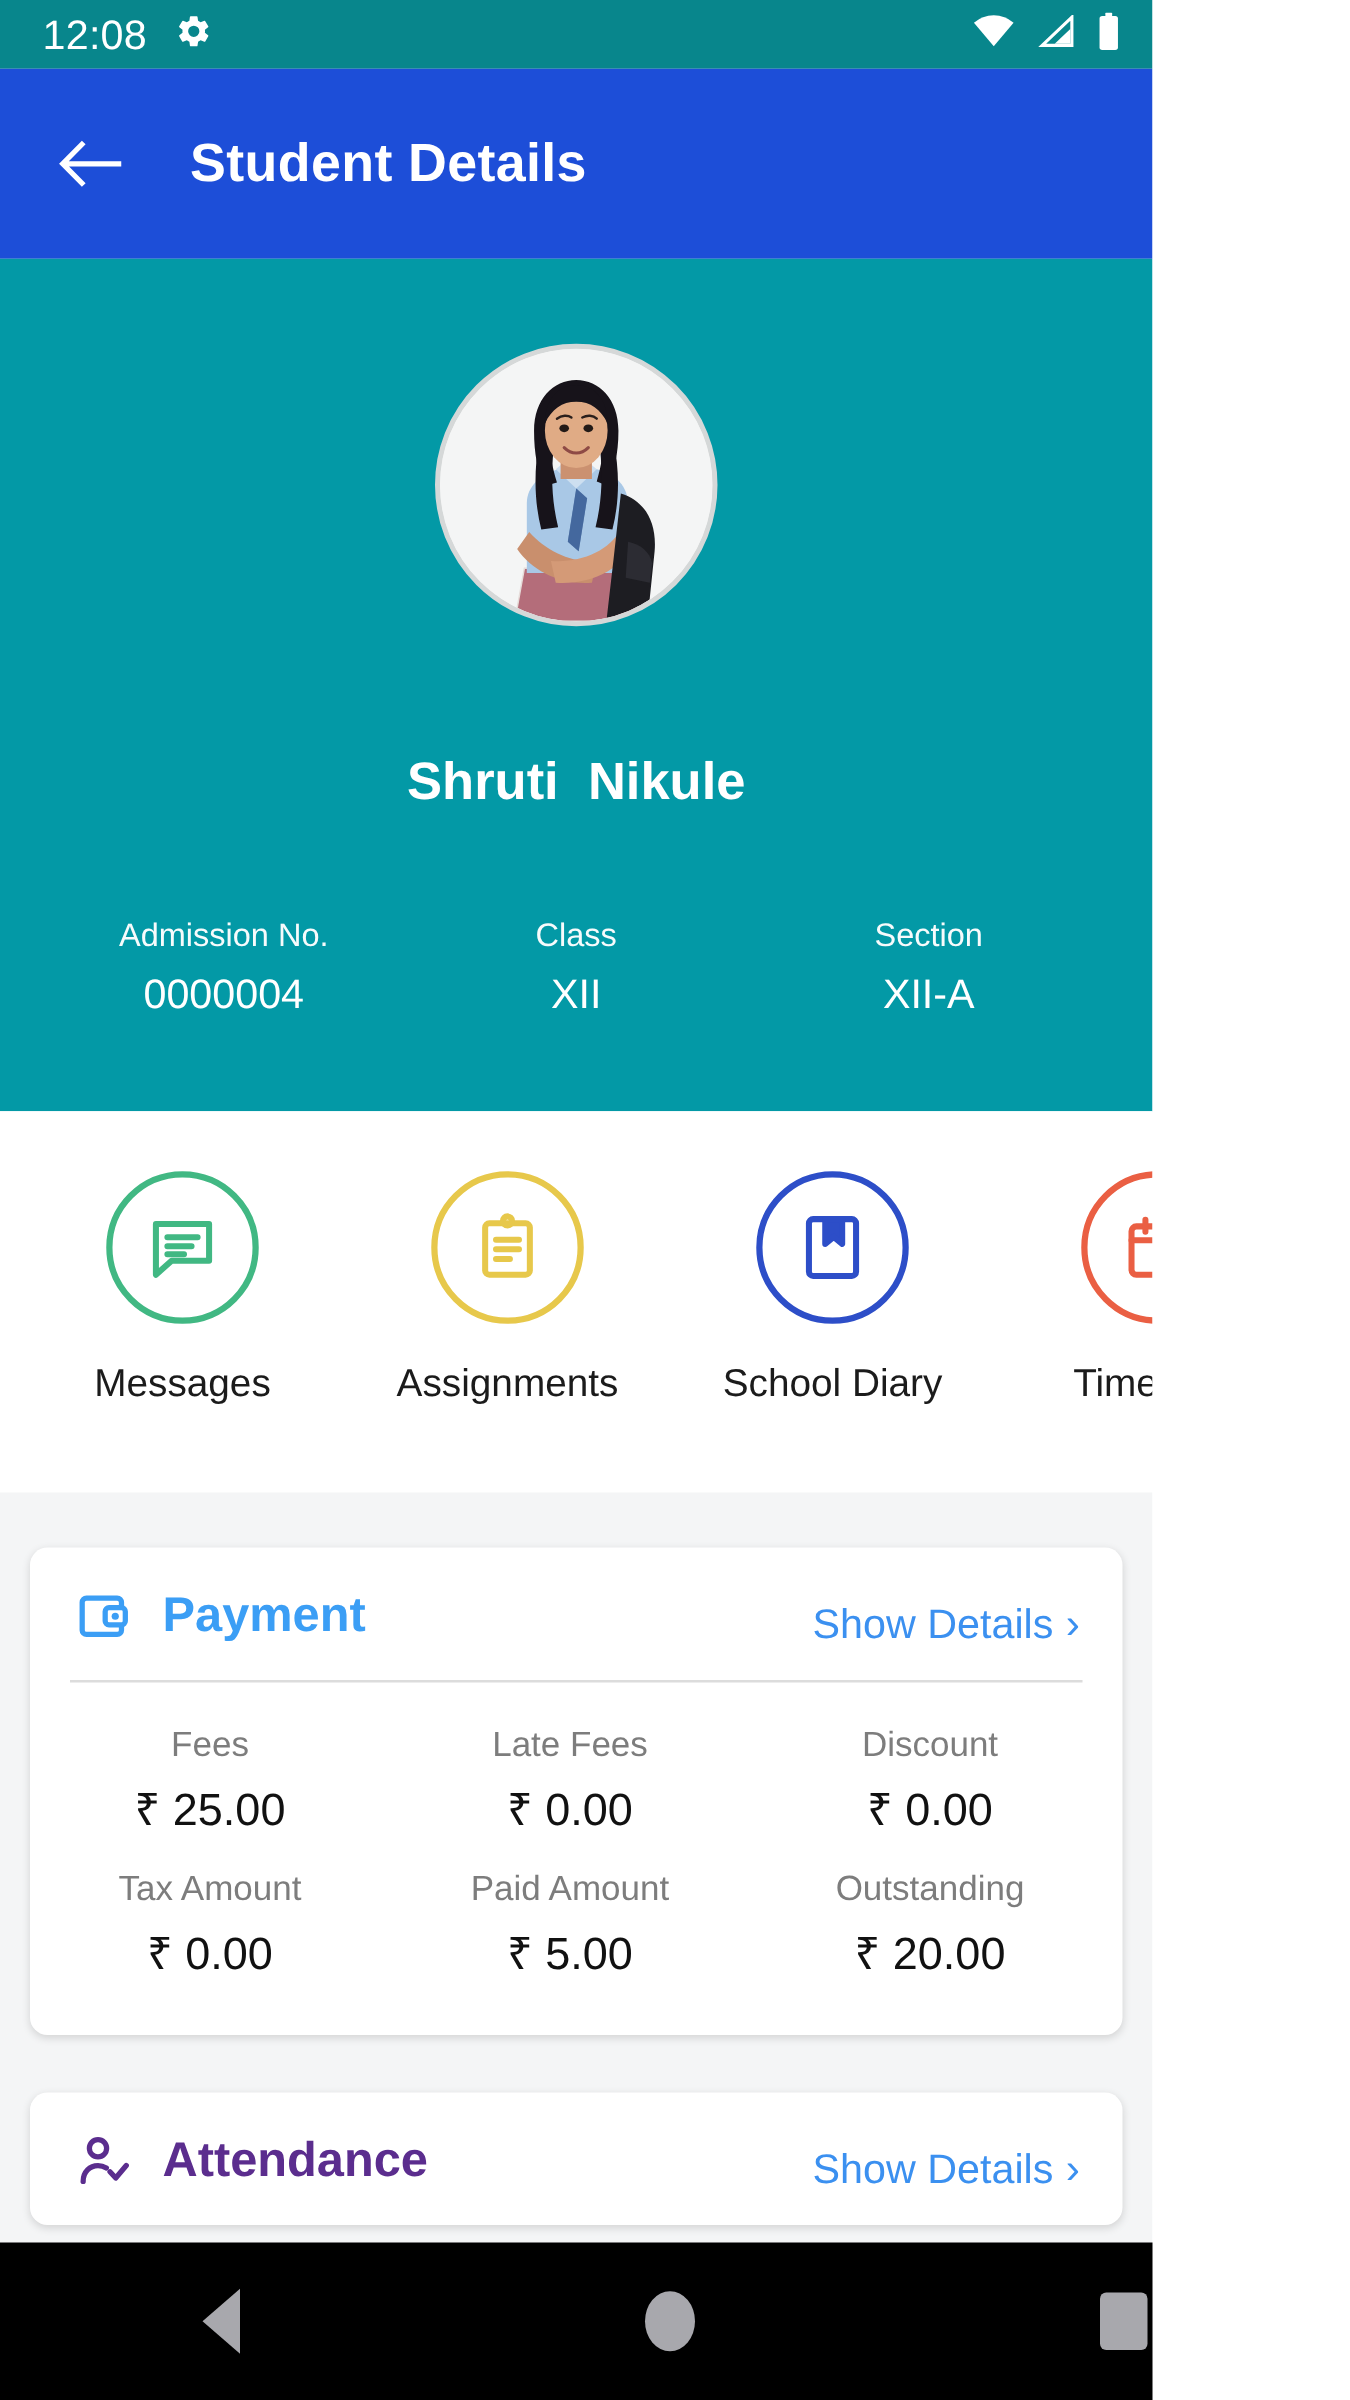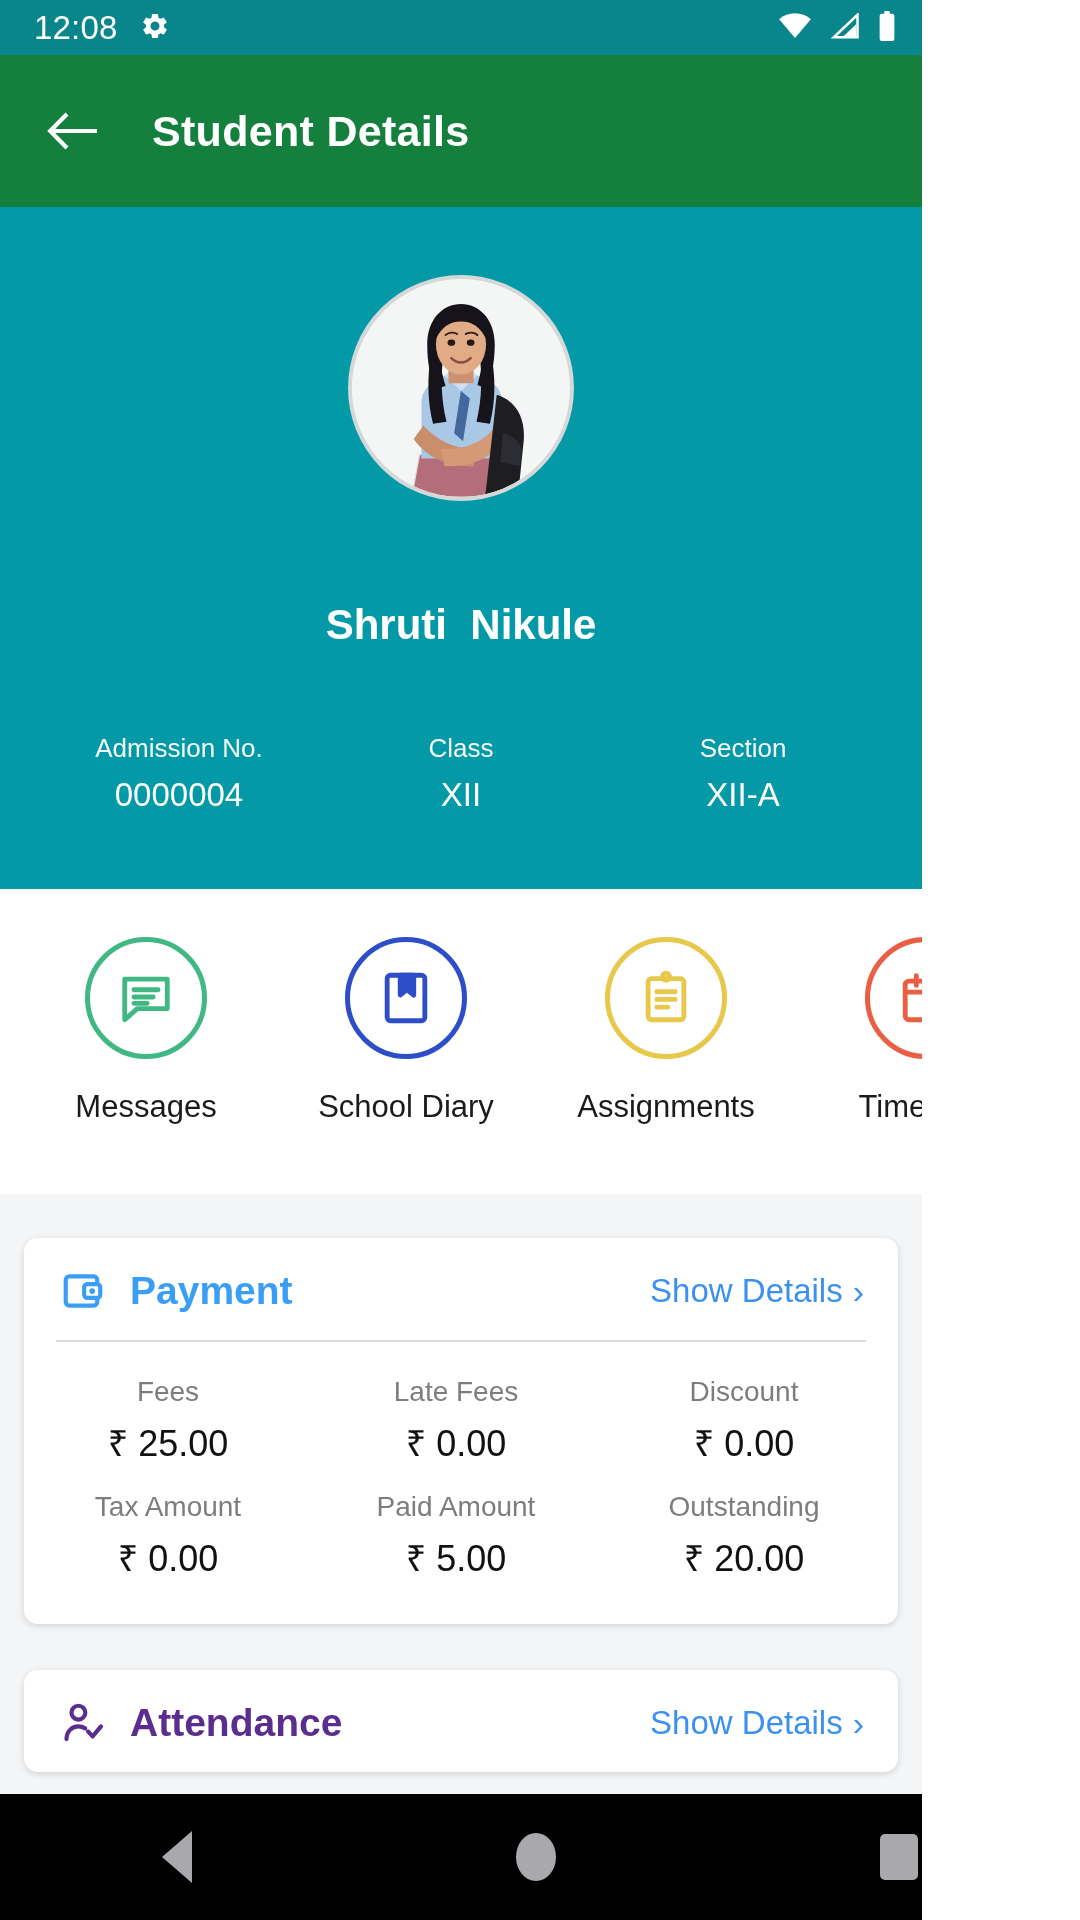--- a/index.html
+++ b/index.html
@@ -15,21 +15,21 @@
     height:55px; background:#08868c;
     display:flex; align-items:center; justify-content:space-between;
     padding:0 26px 0 34px; color:#ffffff;
   }
   .sb-left { display:flex; align-items:center; gap:22px; }
   .sb-time { font-size:33px; letter-spacing:0.2px; }
   .sb-right { display:flex; align-items:center; gap:18px; }
 
   
   .appbar {
-    height:152px; background:#15803d;
+    height:152px; background:#1d4ed8;
     display:flex; align-items:center; padding-left:46px; gap:52px;
   }
   .appbar-title { color:#ffffff; font-size:43px; font-weight:bold; letter-spacing:0.3px; }
   .back-btn { width:54px; height:54px; display:flex; align-items:center; justify-content:center; }
 
   
   .profile {
     background:#0399a6; height:682px;
     display:flex; flex-direction:column; align-items:center;
     padding-top:68px;
@@ -73,21 +73,21 @@
     box-shadow:0 2px 7px rgba(0,0,0,0.14);
     margin-bottom:46px;
   }
   .card-head {
     display:flex; align-items:center; justify-content:space-between;
     padding:30px 34px 26px 36px;
   }
   .card-head-left { display:flex; align-items:center; gap:24px;text-align:center; }
   .card-title { font-size:39px; font-weight:bold; }
   .show-details {
-    font-size:33px; display:flex; align-items:center; gap:10px; color:#3b90f0;
+    font-size:33px; display:flex; align-items:center; gap:10px; color:#3b90f0;margin-top:12px;
   }
   .chev { font-size:34px; line-height:1; }
   .divider { height:2px; background:#dcdcdc; margin:0 32px; }
   .grid { padding:22px 10px 30px 0; }
   .grid-row { display:flex; }
   .grid-cell { flex:1; text-align:center; padding:12px 0; }
   .cell-label { font-size:28px; color:#7d7d7d; }
   .cell-value { font-size:36px; color:#111111; margin-top:10px; }
 
   
@@ -217,39 +217,39 @@
     <div class="action" style="color:#41b883">
       <div class="action-circle">
         <svg width="58" height="58" viewBox="0 0 24 24" fill="none" stroke="#41b883" stroke-width="2">
           <path d="M3.2 4.2h17.6v12.2H8.4L3.2 21z" stroke-linejoin="round"></path>
           <path d="M7 8.6h10M7 11.6h8M7 14.2h5.5" stroke-linecap="round"></path>
         </svg>
       </div>
       <div class="action-label">Messages</div>
     </div>
 
-    <div class="action" style="color:#2d4ec8">
-      <div class="action-circle">
-        <svg width="58" height="58" viewBox="0 0 24 24" fill="none" stroke="#2d4ec8" stroke-width="2">
-          <rect x="4.2" y="2.6" width="15.6" height="18.8" rx="1.4"></rect>
-          <path d="M9.6 2.6v8.2l2.8-2.3 2.8 2.3V2.6z" fill="#2d4ec8" stroke-linejoin="round"></path>
-        </svg>
-      </div>
-      <div class="action-label">School Diary</div>
-    </div>
-
     <div class="action" style="color:#e7c84b">
       <div class="action-circle">
         <svg width="58" height="58" viewBox="0 0 24 24" fill="none" stroke="#e7c84b" stroke-width="2">
           <rect x="4.6" y="4" width="14.8" height="17" rx="1.4"></rect>
           <circle cx="12" cy="3.2" r="1.5"></circle>
           <path d="M8.2 9.4h7.6M8.2 12.6h7.6M8.2 15.8h4.6" stroke-linecap="round"></path>
         </svg>
       </div>
       <div class="action-label">Assignments</div>
+    </div>
+
+    <div class="action" style="color:#2d4ec8">
+      <div class="action-circle">
+        <svg width="58" height="58" viewBox="0 0 24 24" fill="none" stroke="#2d4ec8" stroke-width="2">
+          <rect x="4.2" y="2.6" width="15.6" height="18.8" rx="1.4"></rect>
+          <path d="M9.6 2.6v8.2l2.8-2.3 2.8 2.3V2.6z" fill="#2d4ec8" stroke-linejoin="round"></path>
+        </svg>
+      </div>
+      <div class="action-label">School Diary</div>
     </div>
 
     <div class="action" style="color:#ea5f43">
       <div class="action-circle">
         <svg width="58" height="58" viewBox="0 0 24 24" fill="none" stroke="#ea5f43" stroke-width="2">
           <rect x="3.4" y="5" width="17.2" height="16" rx="1.6"></rect>
           <path d="M3.4 9.6h17.2M8 2.8v4M16 2.8v4" stroke-linecap="round"></path>
         </svg>
       </div>
       <div class="action-label">Timetable</div>

